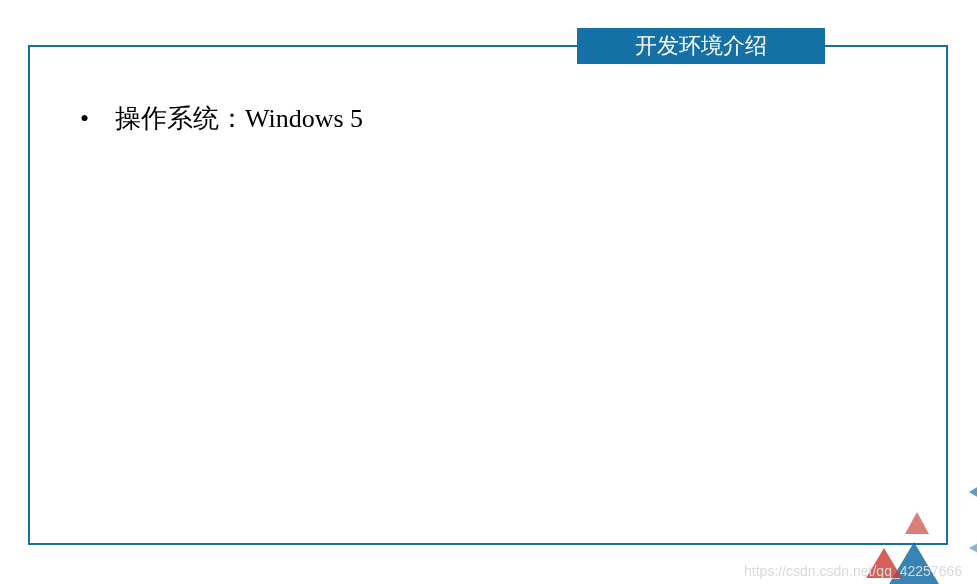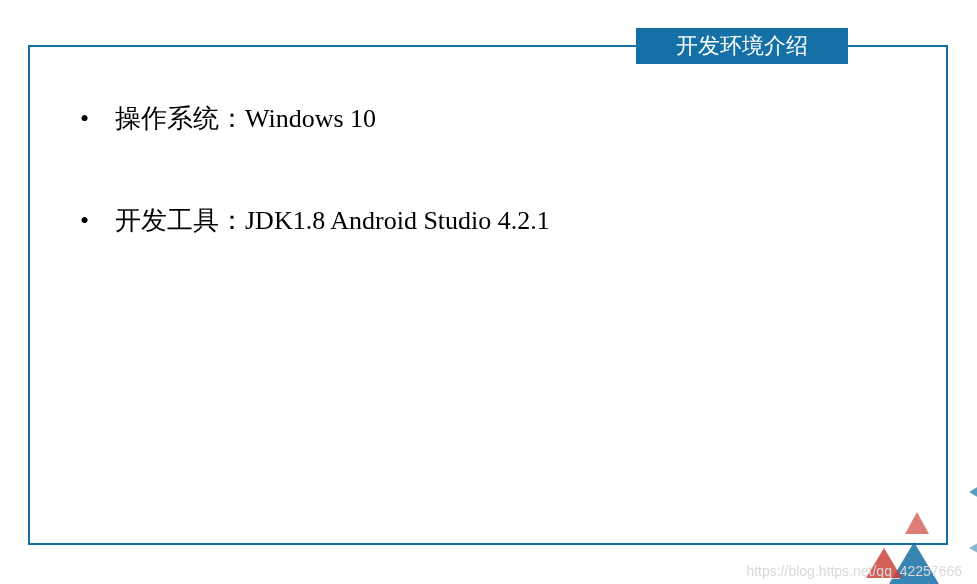--- a/index.html
+++ b/index.html
@@ -20,22 +20,22 @@
       top: 45px;
       left: 28px;
       width: 920px;
       height: 500px;
       border: 2px solid #1570a6;
       background: #ffffff;
     }
     .title-tab {
       position: absolute;
       top: 28px;
-      left: 636px;
-      width: 212px;
+      left: 577px;
+      width: 248px;
       height: 36px;
       background: #1570a6;
       display: flex;
       align-items: center;
       justify-content: center;
       z-index: 2;
     }
     .title-tab span {
       color: #ffffff;
       font-size: 22px;
@@ -123,24 +123,23 @@
   </style>
 </head>
 <body>
 
 <div class="title-tab">
   <span>开发环境介绍</span>
 </div>
 
 <div class="main-box">
   <ul class="bullet-list">
-    <li>操作系统：Windows 10</li>
-    <li>开发工具：JDK1.8    Android Studio 4.2.1</li>
+    <li>操作系统：Windows 5</li>
   </ul>
 </div>
 
 <div class="deco-triangle-red tri-red-1"></div>
 <div class="deco-triangle-blue tri-blue-1"></div>
 <div class="deco-triangle-red tri-red-2"></div>
 <div class="deco-triangle-blue tri-blue-2"></div>
 <div class="deco-triangle-blue tri-blue-3"></div>
 
-<div class="watermark">https://blog.https.net/qq_42257666</div>
+<div class="watermark">https://csdn.csdn.net/qq_42257666</div>
 
 </body></html>

